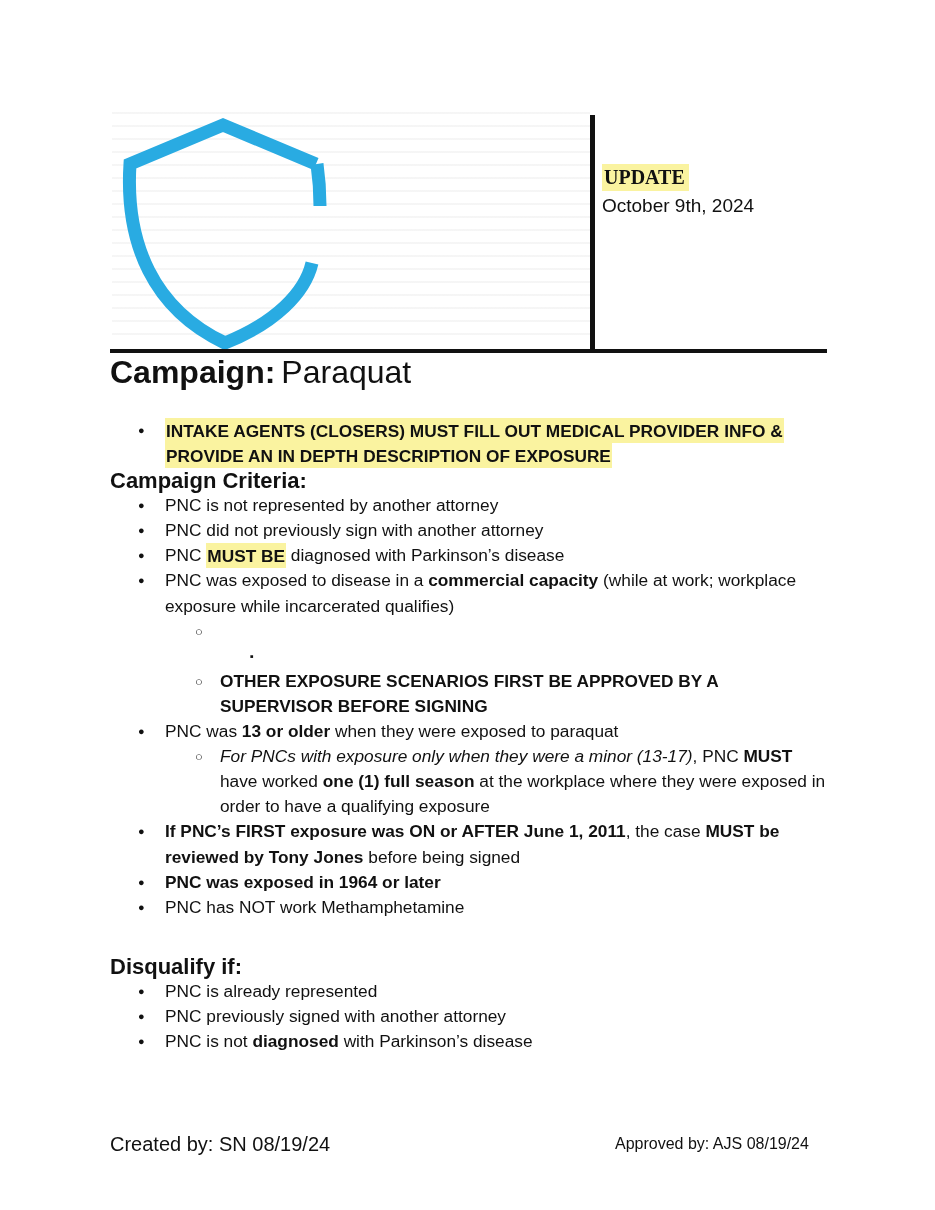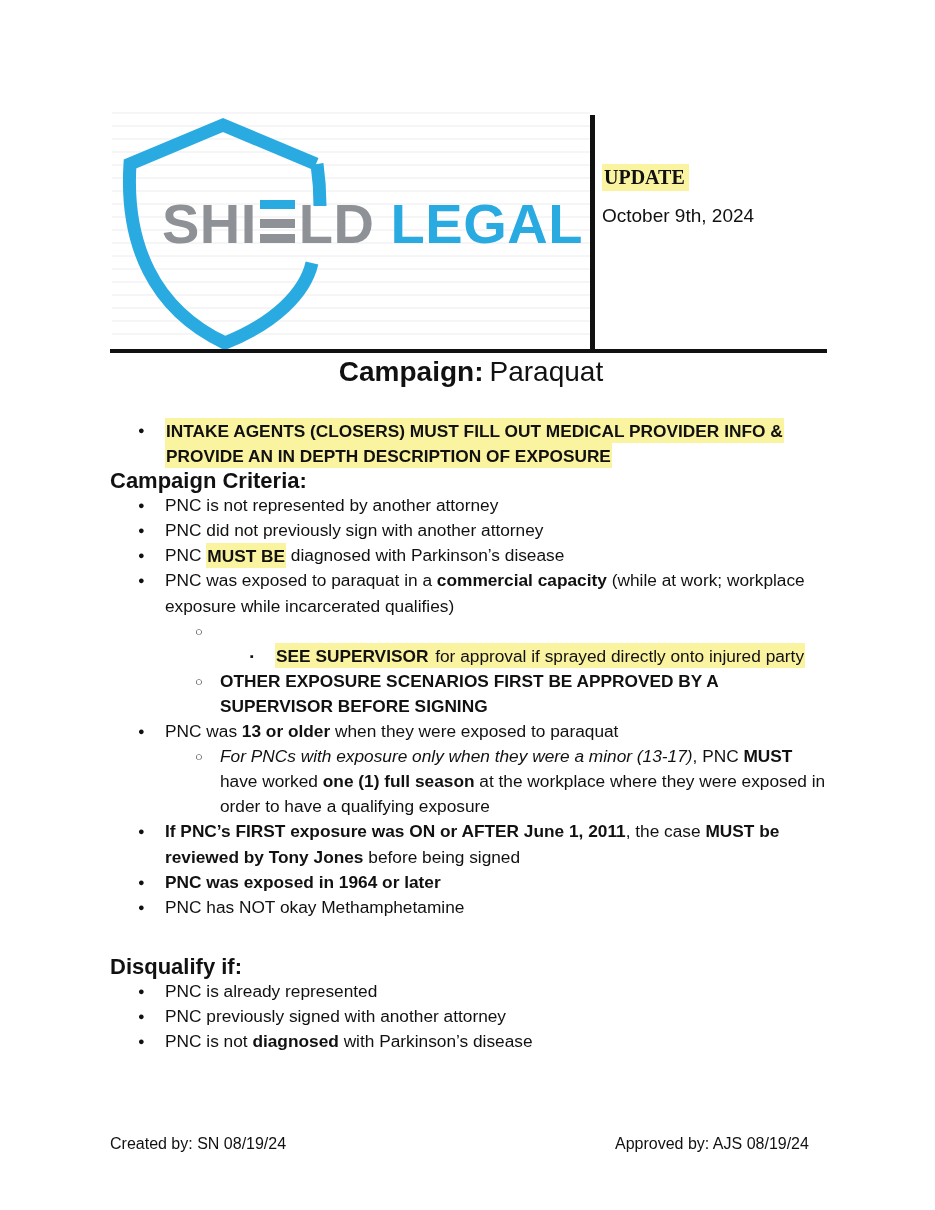--- a/index.html
+++ b/index.html
@@ -41,25 +41,25 @@
   
   .vline{position:absolute;left:590px;top:115px;width:5px;height:238px;background:var(--line-color);}
   .hrule{position:absolute;left:110px;top:349px;width:717px;height:4px;background:var(--line-color);}
 
   
   .update-box{position:absolute;left:602px;top:164px;}
   .update-label{
     font-family:"Liberation Serif",serif;font-weight:bold;font-size:20px;
     background:var(--highlight);padding:2px 4px 2px 2px;display:inline-block;line-height:23px;
   }
-  .update-date{font-size:19px;margin-top:13px;line-height:23px;}
+  .update-date{font-size:19px;margin-top:3px;line-height:23px;}
 
   
   .content{position:absolute;left:110px;top:356px;width:722px;}
-  .doc-title{font-size:28px;line-height:32px;margin-bottom:30px;text-align:center;}
+  .doc-title{font-size:32px;line-height:32px;margin-bottom:30px;}
   .doc-title .tl{font-weight:bold;}
   .doc-title .tv{font-weight:normal;margin-left:6px;}
 
   .section-heading{font-size:22px;font-weight:bold;line-height:25px;}
   .doc-section[data-name="disqualify-section"]{margin-top:34px;}
 
   .li{display:flex;line-height:25.1px;font-size:17.3px;}
   .li .marker{flex:none;text-align:left;}
   .level-1{padding-left:28px;}  .level-1 .marker{width:27px;}
   .level-2{padding-left:85px;}  .level-2 .marker{width:25px;}
@@ -67,38 +67,34 @@
   .m1{font-size:11px;} .m2{font-size:13px;} .m3{font-size:11px;}
   .li-text{flex:1;}
   .b{font-weight:bold;}
   .i{font-style:italic;}
   .h{
     background:var(--highlight);padding:2.5px 1px;
     box-decoration-break:clone;-webkit-box-decoration-break:clone;
   }
 
   
-  .footer-left{position:absolute;left:110px;top:1134px;font-size:16px;line-height:20px;}
+  .footer-left{position:absolute;left:110px;top:1134px;font-size:20px;line-height:20px;}
   .footer-right{position:absolute;left:615px;top:1134px;font-size:16px;line-height:20px;}
 </style>
 </head>
 <body>
 
 <div class="page" data-name="document-page">
 
   <div class="logo-area" data-name="shield-legal-logo">
     <div class="watermark" data-name="watermark-pattern"></div>
     <svg class="shield-svg" data-name="shield-icon" width="224" height="234" viewBox="0 0 224 234" fill="none">
       <path d="M200,48 L107,9 L14,48 C9,127 37,193 109,227 C159,207 189,177 196,147" stroke="#29ABE2" stroke-width="13" fill="none"></path>
       <path d="M201,48 C203,62 204,76 204,90" stroke="#29ABE2" stroke-width="13" fill="none"></path>
     </svg>
-    <div class="brand" data-name="brand-wordmark" aria-label="SHIELD LEGAL">
-      <span class="gray" data-name="brand-part1">SHI</span><span class="e-glyph" data-name="stylized-e-letter"><span class="bar top"></span><span class="bar mid"></span><span class="bar bot"></span></span><span class="gray" data-name="brand-part2">LD</span>
-      <span class="blue" data-name="brand-word2">LEGAL</span>
-    </div>
   </div>
 
   <div class="vline" data-name="vertical-divider"></div>
   <div class="hrule" data-name="horizontal-divider"></div>
 
   <div class="update-box" data-name="update-box">
     <div class="update-label" data-name="update-label">UPDATE</div>
     <div class="update-date" data-name="update-date">October 9th, 2024</div>
   </div>
 
@@ -122,28 +118,27 @@
           <div class="li level-1" data-name="list-item">
             <span class="marker m1" data-name="disc-bullet-icon">●</span>
             <div class="li-text" data-name="list-item-text"><span>PNC did not previously sign with another attorney</span></div>
           </div>
           <div class="li level-1" data-name="list-item">
             <span class="marker m1" data-name="disc-bullet-icon">●</span>
             <div class="li-text" data-name="list-item-text"><span>PNC </span><span class="b h">MUST BE</span><span> diagnosed with Parkinson’s disease</span></div>
           </div>
           <div class="li level-1" data-name="list-item">
             <span class="marker m1" data-name="disc-bullet-icon">●</span>
-            <div class="li-text" data-name="list-item-text"><span>PNC was exposed to paraquat in a </span><span class="b">commercial capacity</span><span> (while at work; workplace exposure while incarcerated qualifies)</span></div>
+            <div class="li-text" data-name="list-item-text"><span>PNC was exposed to disease in a </span><span class="b">commercial capacity</span><span> (while at work; workplace exposure while incarcerated qualifies)</span></div>
           </div>
           <div class="li level-2" data-name="list-item">
             <span class="marker m2" data-name="circle-bullet-icon">○</span>
           </div>
           <div class="li level-3" data-name="list-item">
             <span class="marker m3" data-name="square-bullet-icon">▪</span>
-            <div class="li-text" data-name="list-item-text"><span class="b h">SEE SUPERVISOR</span><span class="h"> for approval if sprayed directly onto injured party</span></div>
           </div>
           <div class="li level-2" data-name="list-item">
             <span class="marker m2" data-name="circle-bullet-icon">○</span>
             <div class="li-text" data-name="list-item-text"><span class="b">OTHER EXPOSURE SCENARIOS FIRST BE APPROVED BY A SUPERVISOR BEFORE SIGNING</span></div>
           </div>
           <div class="li level-1" data-name="list-item">
             <span class="marker m1" data-name="disc-bullet-icon">●</span>
             <div class="li-text" data-name="list-item-text"><span>PNC was </span><span class="b">13 or older</span><span> when they were exposed to paraquat</span></div>
           </div>
           <div class="li level-2" data-name="list-item">
@@ -153,21 +148,21 @@
           <div class="li level-1" data-name="list-item">
             <span class="marker m1" data-name="disc-bullet-icon">●</span>
             <div class="li-text" data-name="list-item-text"><span class="b">If PNC’s FIRST exposure was ON or AFTER June 1, 2011</span><span>, the case </span><span class="b">MUST be reviewed by Tony Jones</span><span> before being signed</span></div>
           </div>
           <div class="li level-1" data-name="list-item">
             <span class="marker m1" data-name="disc-bullet-icon">●</span>
             <div class="li-text" data-name="list-item-text"><span class="b">PNC was exposed in 1964 or later</span></div>
           </div>
           <div class="li level-1" data-name="list-item">
             <span class="marker m1" data-name="disc-bullet-icon">●</span>
-            <div class="li-text" data-name="list-item-text"><span>PNC has NOT okay Methamphetamine</span></div>
+            <div class="li-text" data-name="list-item-text"><span>PNC has NOT work Methamphetamine</span></div>
           </div>
         </div>
         <div class="doc-section" data-name="disqualify-section">
           <div class="section-heading" data-name="section-heading">Disqualify if:</div>
           <div class="li level-1" data-name="list-item">
             <span class="marker m1" data-name="disc-bullet-icon">●</span>
             <div class="li-text" data-name="list-item-text"><span>PNC is already represented</span></div>
           </div>
           <div class="li level-1" data-name="list-item">
             <span class="marker m1" data-name="disc-bullet-icon">●</span>

